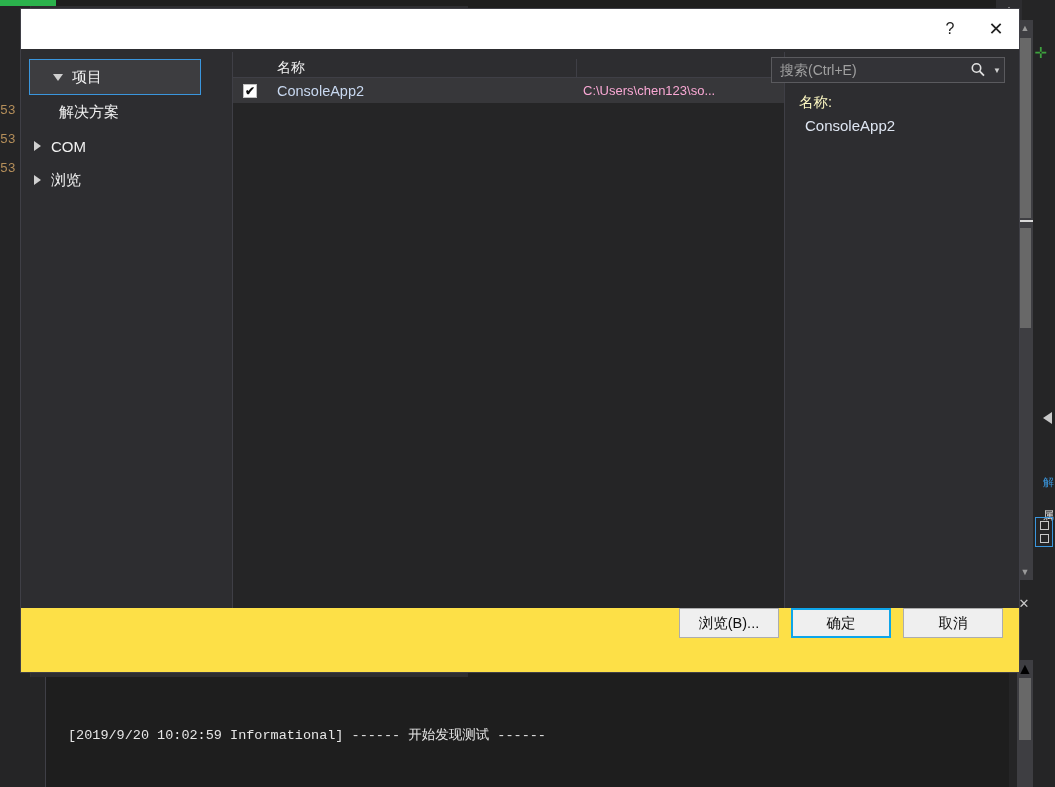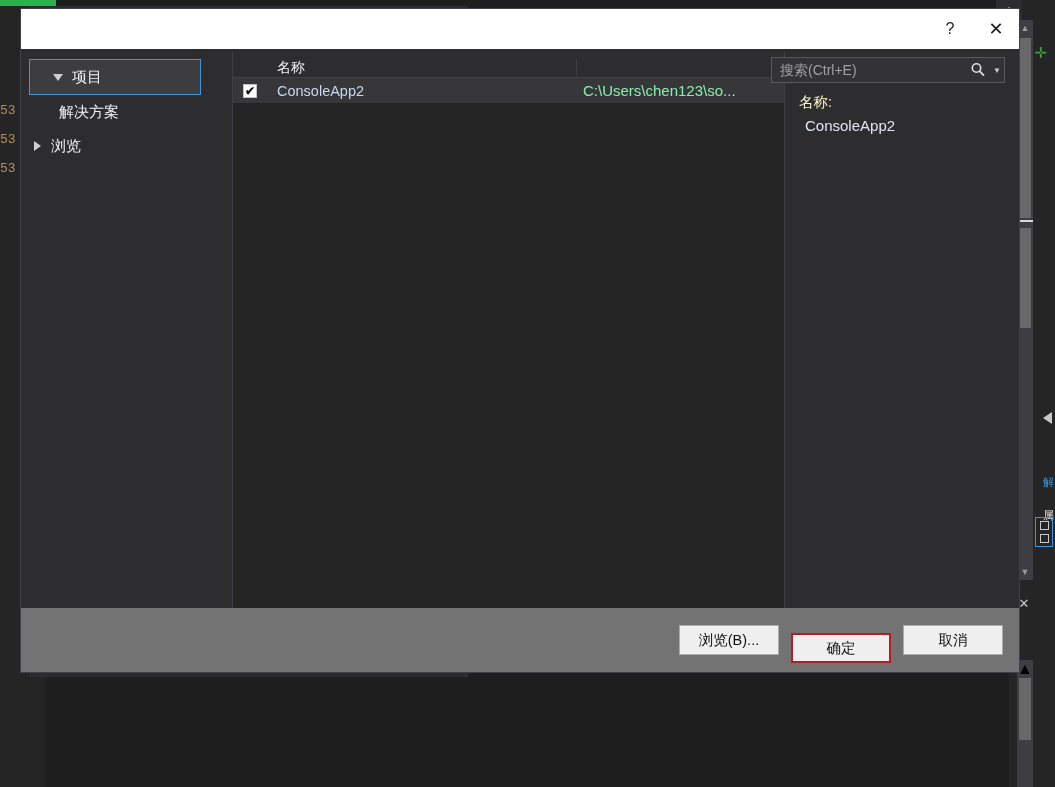--- a/index.html
+++ b/index.html
@@ -156,21 +156,21 @@
   .list-row {
     height: 25px; display: flex; align-items: center; background: #37373a;
   }
   .row-check { width: 34px; display: flex; align-items: center; justify-content: center; }
   .cbox {
     width: 14px; height: 14px; background: #ffffff; border: 1px solid #c0c0c0;
     display: flex; align-items: center; justify-content: center;
     color: #111; font-size: 12px; line-height: 1; font-weight: bold;
   }
   .row-name { width: 310px; padding-left: 10px; color: #c8d8f0; font-size: 14.5px; }
-  .row-path { flex: 1; padding-left: 6px; color: #86efac; font-size: 15px;
+  .row-path { flex: 1; padding-left: 6px; color: #f9a8d4; font-size: 13px;
     white-space: nowrap; overflow: hidden; }
 
   
   .detail {
     width: 234px; flex: none; background: #2d2d30; padding: 10px 14px;
   }
   .detail-label { color: #fef9c3; font-size: 14.5px; font-weight: normal; margin-bottom: 5px; }
   .detail-value { color: #dfe6f2; font-size: 15px; padding-left: 6px; }
 
   
@@ -185,29 +185,29 @@
   }
   .search-input::placeholder { color: #a0a0a0; }
   .search-ic { width: 24px; display: flex; align-items: center; justify-content: center; }
   .search-caret {
     width: 14px; display: flex; align-items: center; justify-content: center;
     color: #d0d0d0; font-size: 8px;
   }
 
   
   .dlg-footer {
-    height: 64px; flex: none; display: flex; align-items: center;
-    justify-content: flex-end; padding-right: 16px; gap: 12px; background: #737373;
+    height: 64px; flex: none; display: flex; align-items: flex-start;
+    justify-content: flex-end; padding-right: 16px; gap: 12px; background: #fde047;
   }
   .btn {
     min-width: 100px; height: 30px; background: #efefef; border: 1px solid #adadad;
     color: #101010; font-size: 14.5px; display: flex; align-items: center; justify-content: center;
     font-family: "Liberation Sans", sans-serif; padding: 0 10px;
   }
-  .btn.focused { border: 2px solid #b91c1c; margin-top: 16px; }
+  .btn.focused { border: 2px solid #0ea5e9; }
 </style>
 </head>
 <body>
 
 <div id="root">
 
   <div class="ide-bg">
     <div class="green-bar"></div>
     <div class="left-strip"></div>
     <div class="left-gutterline"></div>
@@ -219,20 +219,28 @@
     <div class="bg-text" style="left:0px; top:103px;">53 m</div>
     <div class="bg-text" style="left:0px; top:132px;">53 m</div>
     <div class="bg-text" style="left:0px; top:161px;">53 m</div>
     <div class="bg-text" style="left:0px; top:712px;">3)</div>
 
     <div class="bg-code" style="left:100px; top:418px;">1</div>
     <div class="bg-code" style="left:143px; top:418px;">using System;</div>
 
     <div class="out-left-col"></div>
     <div class="out-gutter"></div>
+    <div class="output-pane">
+      <div class="output-lines">
+        <div>[2019/9/20 10:02:59 Informational] ------ 开始发现测试 ------</div>
+        <div>[2019/9/20 10:03:00 Informational] ========== 发现测试结束: 1 发现(0:00:01.1971114) ==========</div>
+        
+        
+      </div>
+    </div>
 
     <div class="right-rail">
       <div class="rail-tool-top">
         <svg width="14" height="16" viewBox="0 0 14 16">
           <path d="M7 1 L4 4 H10 Z" fill="#d8d8d8"></path>
           <rect x="0" y="7" width="14" height="1.5" fill="#d8d8d8"></rect>
           <path d="M7 15 L4 12 H10 Z" fill="#d8d8d8"></path>
         </svg>
       </div>
       <div class="rail-plus">✛</div>
@@ -276,20 +284,26 @@
 
       <div class="tree">
         <div class="tree-item selected">
           <span class="tri">
               <span class="tri-down"></span>
             </span>
           <span>项目</span>
         </div>
         <div class="tree-item child">
           <span>解决方案</span>
+        </div>
+        <div class="tree-item">
+          <span class="tri">
+              <span class="tri-right"></span>
+            </span>
+          <span>COM</span>
         </div>
         <div class="tree-item">
           <span class="tri">
               <span class="tri-right"></span>
             </span>
           <span>浏览</span>
         </div>
       </div>
 
       <div class="list-wrap">

